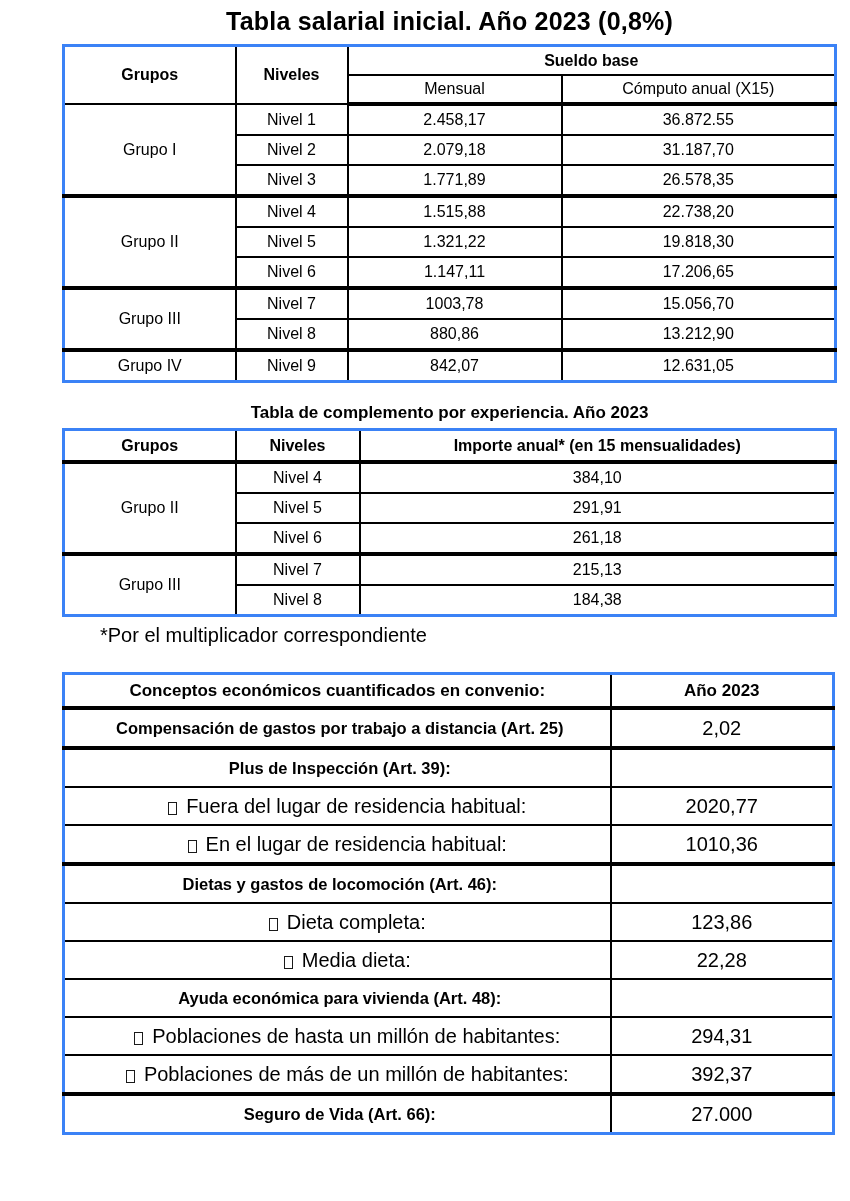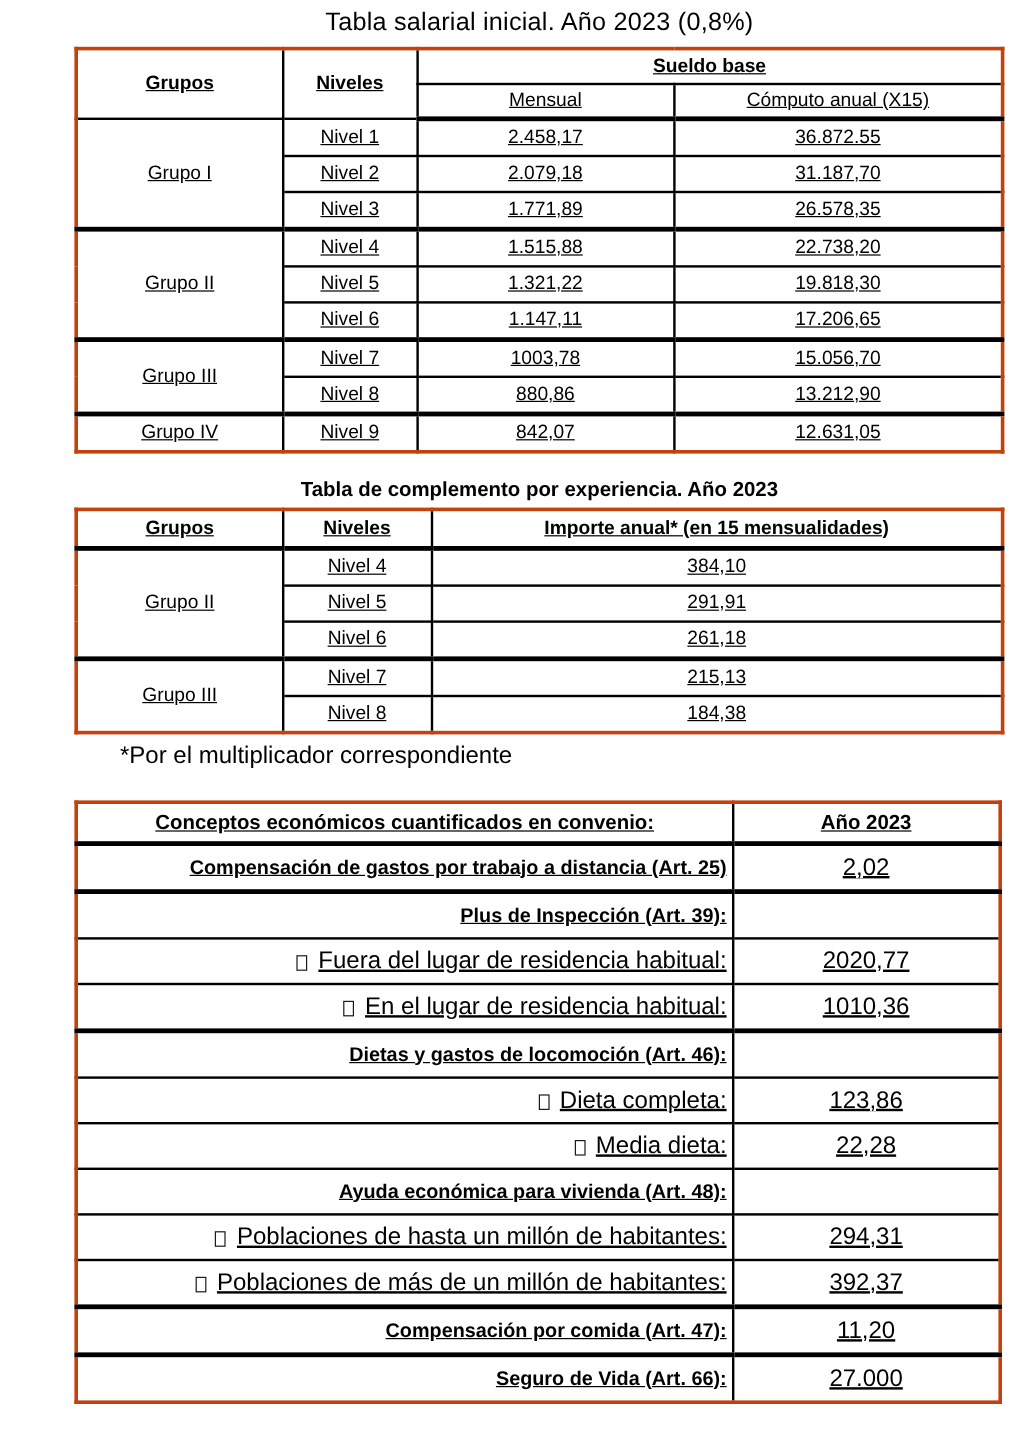--- a/index.html
+++ b/index.html
@@ -13,43 +13,43 @@
     overflow: hidden;
   }
   .page {
     padding: 5px 0 0 62px;
     box-sizing: border-box;
     width: 850px;
   }
   .inner { width: 775px; }
 
   .title1 {
-    font-size: 21px;
-    font-weight: normal;
+    font-size: 25px;
+    font-weight: bold;
     text-align: center;
     margin: 2px 0 8px 0;
     letter-spacing: 0.2px;
   }
   .title2 {
     font-size: 17px;
     font-weight: bold;
     text-align: center;
     margin: 20px 0 5px 0;
   }
   .footnote {
     font-size: 20px;
     margin: 7px 0 0 38px;
   }
 
   table {
     border-collapse: collapse;
     table-layout: fixed;
     width: 775px;
   }
-  .t1, .t2, .t3 { border: 3px solid #c2410c; text-decoration: underline; }
+  .t1, .t2, .t3 { border: 3px solid #3b82f6; }
   .t1 td, .t2 td {
     border: 2px solid #000;
     font-size: 16px;
     text-align: center;
     vertical-align: middle;
     padding: 0 4px;
     overflow: hidden;
     white-space: nowrap;
   }
   .t1 .h1row td { height: 27px; }
@@ -68,21 +68,21 @@
     padding: 0 4px;
     height: 36px;
     overflow: hidden;
   }
   .t3 tr.hd td {
     height: 31px;
     font-weight: bold;
     font-size: 17px;
     text-align: center;
   }
-  .t3 td.lbl { text-align: right; padding-left: 9px; }
+  .t3 td.lbl { text-align: center; padding-left: 9px; }
   .t3 tr.sec td.lbl { font-weight: bold; font-size: 16.5px; }
   .t3 tr.sub td.lbl { padding-left: 24px; font-weight: normal; }
   .t3 td.val { text-align: center; }
   .t3 tr.thickb td { border-bottom: 4px solid #000; margin-top: 39px; }
   .box {
     display: inline-block;
     width: 9px;
     height: 13px;
     border: 1.5px solid #1a1a1a;
     margin-right: 9px;
@@ -260,24 +260,20 @@
         </tr>
         <tr class="sub">
           <td class="lbl"><span class="box"></span><span>Poblaciones de hasta un millón de habitantes:</span></td>
           <td class="val">294,31</td>
         </tr>
         <tr class="sub thickb">
           <td class="lbl"><span class="box"></span><span>Poblaciones de más de un millón de habitantes:</span></td>
           <td class="val">392,37</td>
         </tr>
 
-        <tr class="sec thickb">
-          <td class="lbl">Compensación por comida (Art. 47):</td>
-          <td class="val">11,20</td>
-        </tr>
 
         <tr class="sec">
           <td class="lbl">Seguro de Vida (Art. 66):</td>
           <td class="val">27.000</td>
         </tr>
 
       </tbody>
     </table>
 
   </div>

